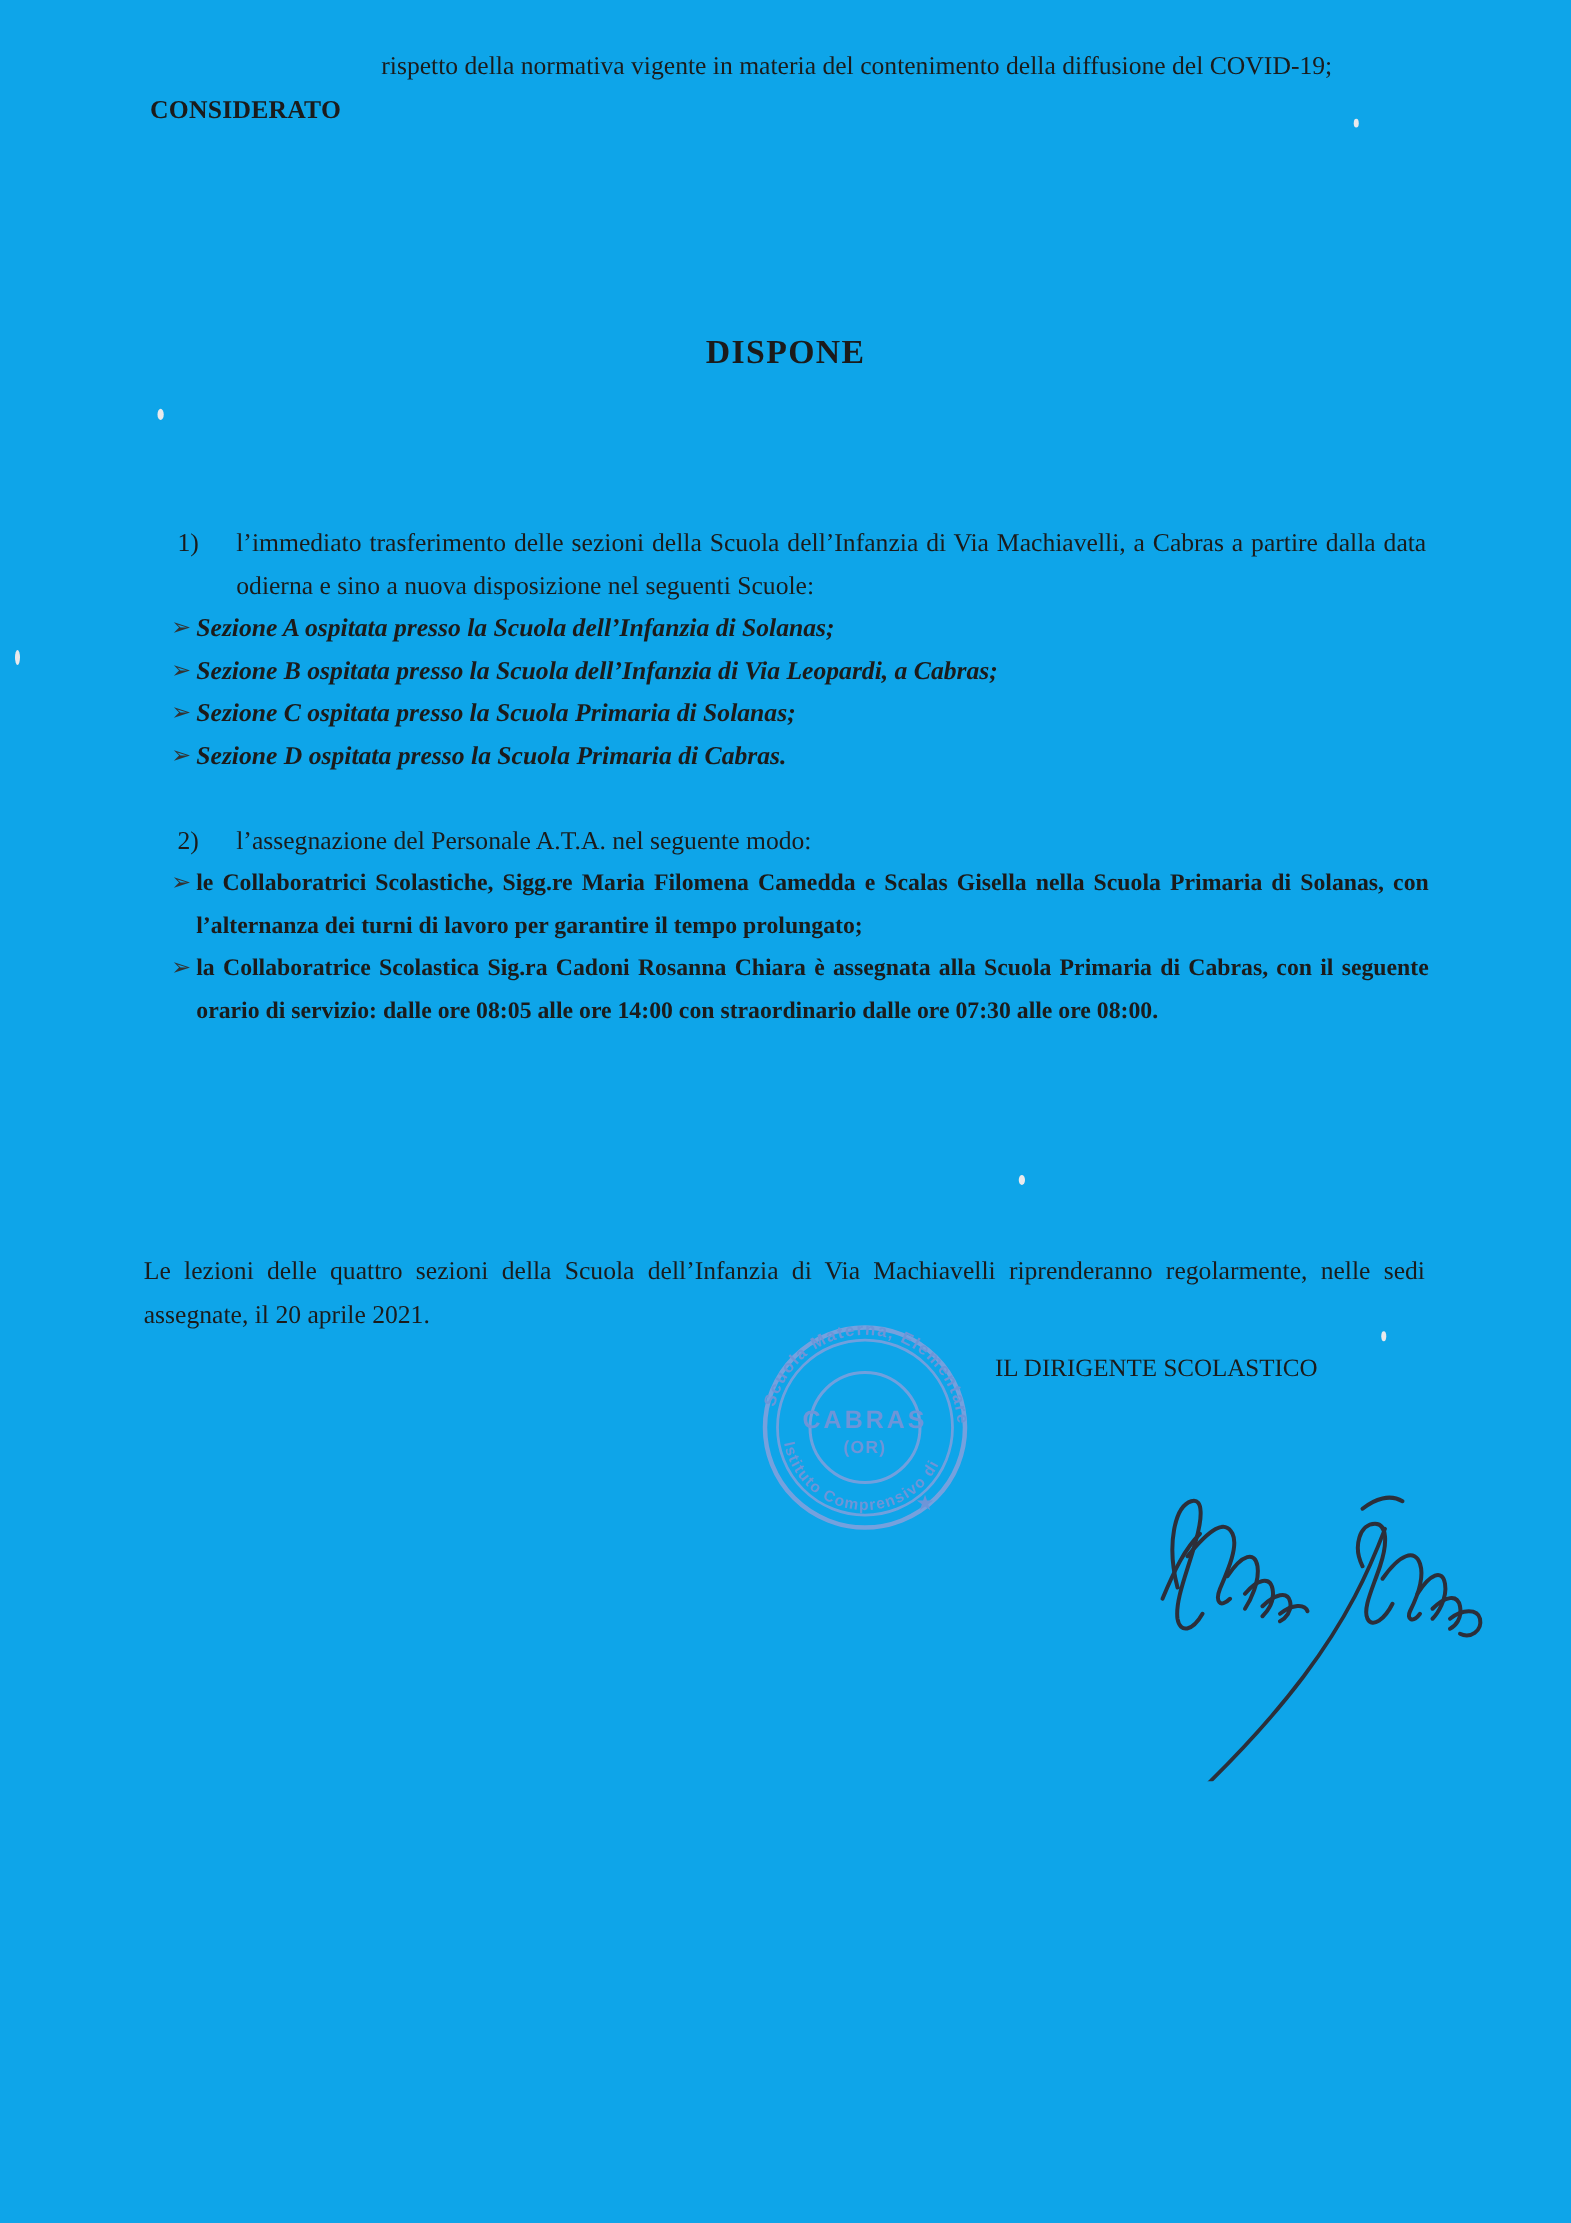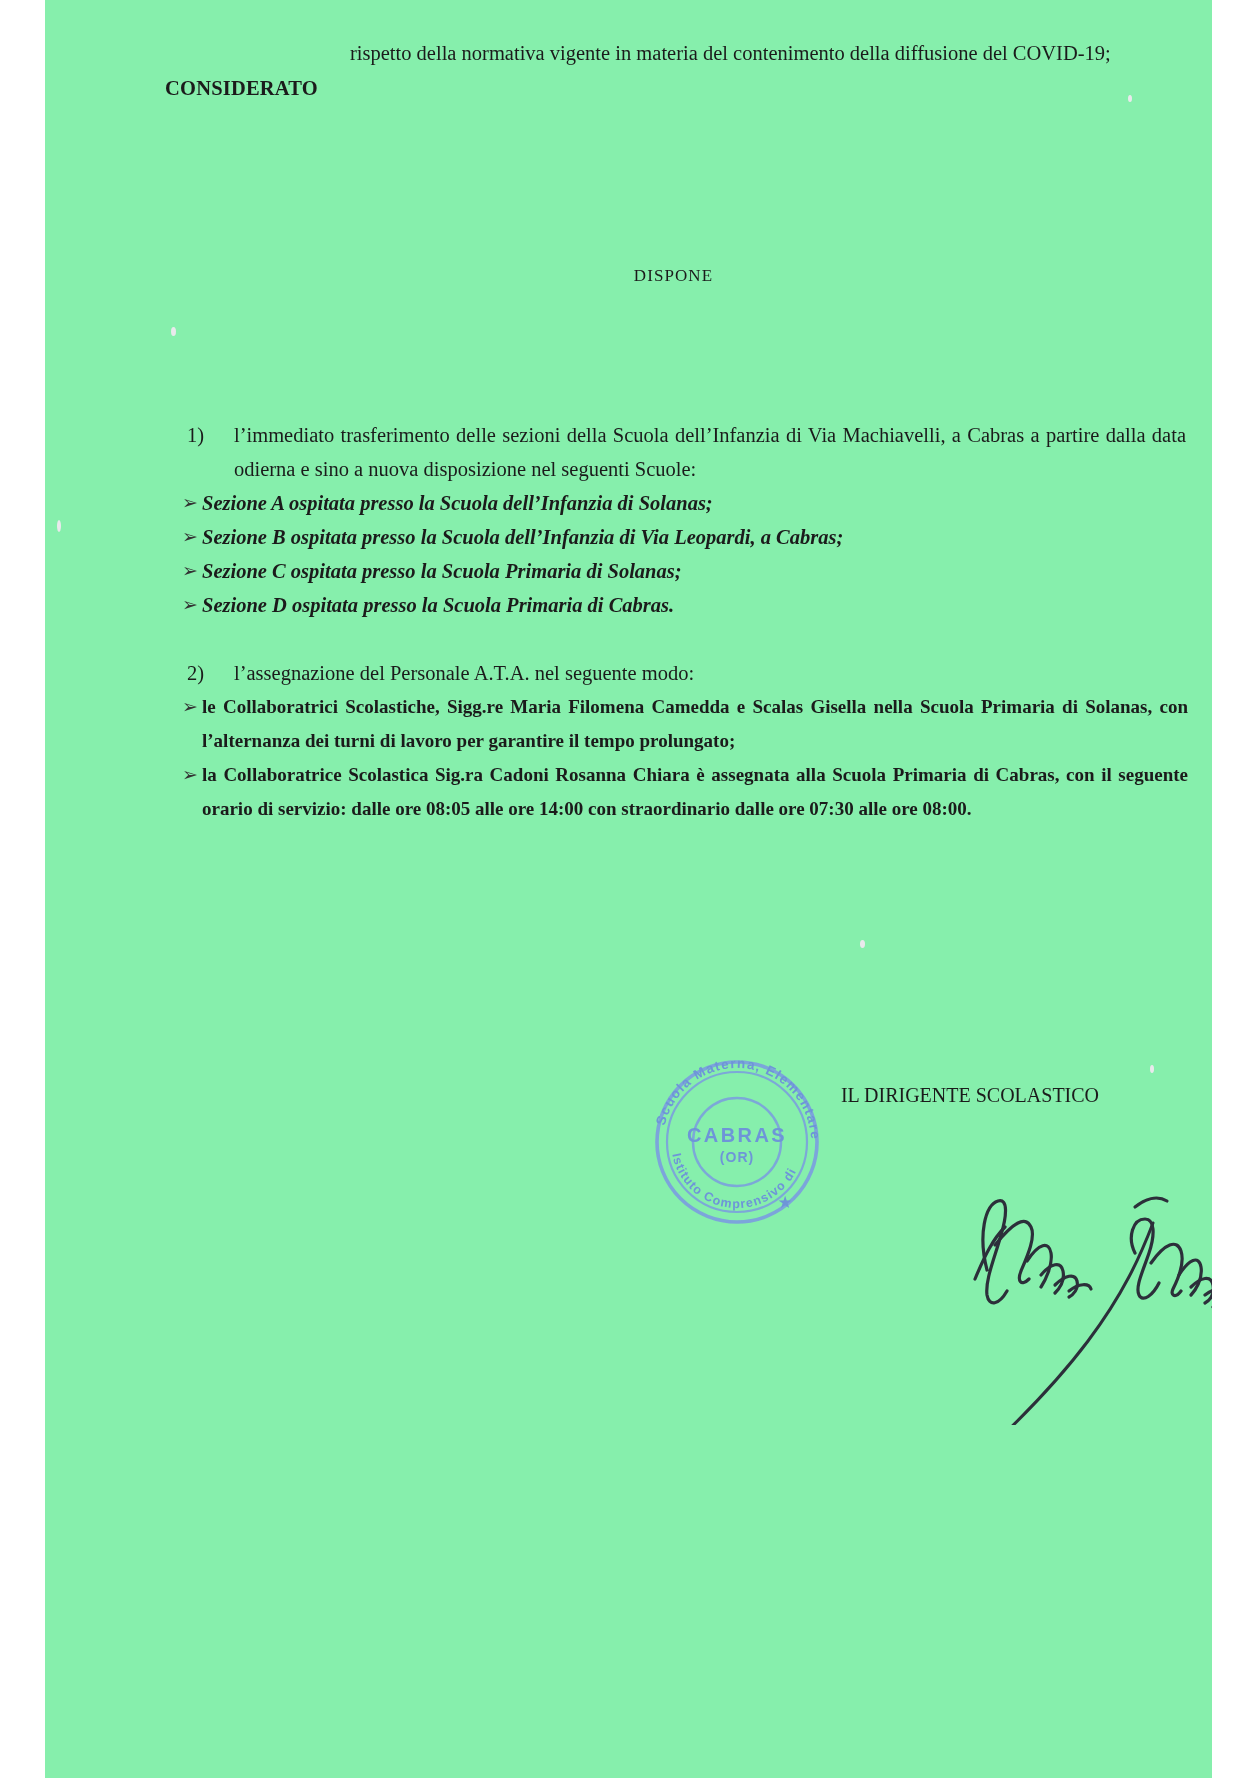--- a/index.html
+++ b/index.html
@@ -6,24 +6,24 @@
     margin: 0;
     padding: 0;
     background: #ffffff;
   }
   body {
     font-family: "Liberation Serif", "DejaVu Serif", serif;
     color: #1b1b1b;
   }
   .page {
     position: relative;
-    width: 1167px;
+    width: 1257px;
     height: 1778px;
     margin: 0 auto;
-    background: #86efac;
+    background: #0ea5e9;
     overflow: hidden;
   }
 
   
   .top-block {
     position: absolute;
     left: 120px;
     top: 36px;
     width: 1020px;
   }
@@ -53,22 +53,22 @@
   }
   .spacer-label { width: 185px; flex: 0 0 185px; }
 
   
   .dispone {
     position: absolute;
     left: 0;
     top: 266px;
     width: 1257px;
     text-align: center;
-    font-weight: normal;
-    font-size: 17px;
+    font-weight: bold;
+    font-size: 27px;
     letter-spacing: 1.1px;
   }
 
   
   .intro-line {
     position: absolute;
     left: 115px;
     top: 353px;
     width: 1025px;
     font-size: 20.5px;
@@ -248,20 +248,21 @@
     <div class="bullet-item">
       <div class="bullet-marker">➢</div>
       <div class="bullet-text-bold">le Collaboratrici Scolastiche,  Sigg.re Maria Filomena Camedda e Scalas Gisella nella Scuola Primaria di Solanas, con l’alternanza dei turni di lavoro per garantire il tempo prolungato;</div>
     </div>
     <div class="bullet-item">
       <div class="bullet-marker">➢</div>
       <div class="bullet-text-bold">la Collaboratrice Scolastica Sig.ra   Cadoni Rosanna Chiara è assegnata alla Scuola Primaria di Cabras, con il seguente orario di servizio: dalle ore 08:05 alle ore 14:00 con straordinario dalle ore 07:30 alle ore 08:00.</div>
     </div>
   </div>
 
+  <div class="closing">Le lezioni   delle quattro sezioni della Scuola dell’Infanzia di Via Machiavelli riprenderanno regolarmente, nelle sedi assegnate,  il 20 aprile 2021.</div>
 
   <div class="stamp">
     <svg width="184" height="184" viewBox="0 0 184 184" xmlns="http://www.w3.org/2000/svg">
       <defs>
         <path id="arcTop" d="M 18,92 A 74,74 0 0 1 166,92" fill="none"></path>
         <path id="arcBottom" d="M 26,92 A 66,66 0 0 0 158,92" fill="none"></path>
       </defs>
       <circle cx="92" cy="92" r="80" fill="none" stroke="#7ba0dd" stroke-width="3.6" opacity="0.95"></circle>
       <circle cx="92" cy="92" r="70" fill="none" stroke="#7ba0dd" stroke-width="2.2" opacity="0.9"></circle>
       <circle cx="92" cy="92" r="44" fill="none" stroke="#7ba0dd" stroke-width="2.4" opacity="0.9"></circle>

